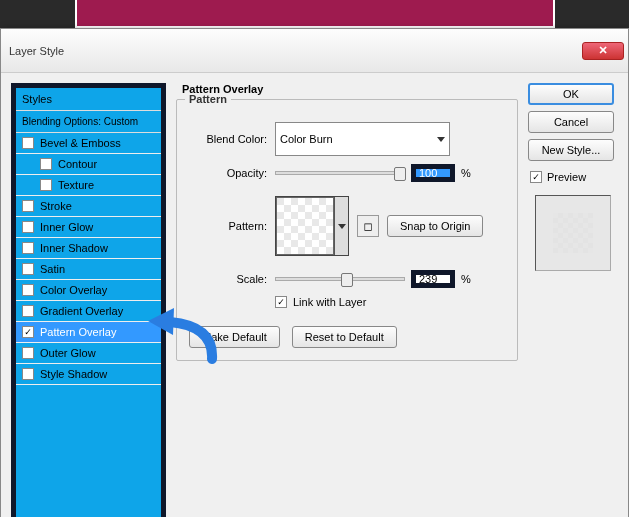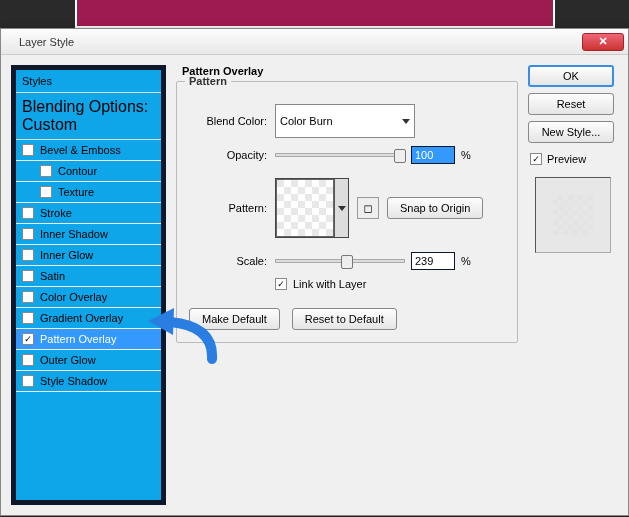--- a/index.html
+++ b/index.html
@@ -1,41 +1,41 @@
 <!DOCTYPE html>
 <html><head>
 <meta charset="utf-8">
 <style>
 * { box-sizing: border-box; font-family: Tahoma, Arial, sans-serif; font-size: 11px; }
 body { margin: 0; background: #2a2a2a; }
 .backdrop { position: relative; width: 629px; height: 517px; background: #2a2a2a; }
 .maroon-banner { position: absolute; top: 0; left: 75px; width: 480px; height: 28px; background: #9e1b4f; border: 2px solid #fff; border-top: none; }
 .dialog { position: absolute; top: 28px; left: 0; width: 629px; background: #f0f0f0; border: 1px solid #888; box-shadow: 2px 2px 8px rgba(0,0,0,0.4); }
-.titlebar { height: 26px; background: linear-gradient(#fdfdfd,#e8e8e8); border-bottom: 1px solid #ccc; display: flex; align-items: center; justify-content: space-between; padding: 0 4px 0 18px; }
+.titlebar { height: 44px; background: linear-gradient(#fdfdfd,#e8e8e8); border-bottom: 1px solid #ccc; display: flex; align-items: center; justify-content: space-between; padding: 0 4px 0 8px; }
 .title-text { color: #333; }
 .close-btn { width: 42px; height: 18px; background: linear-gradient(#e67,#c33); border: 1px solid #a22; border-radius: 3px; color: #fff; display: flex; align-items: center; justify-content: center; font-weight: bold; cursor: pointer; }
 .dialog-body { display: flex; padding: 10px; gap: 10px; height: 460px; }
 .styles-panel { width: 155px; border: 5px solid #0f172a; background: #0ea5e9; }
 .styles-header { padding: 5px 6px; border-bottom: 1px solid #ddd; }
-.styles-subheader { padding: 5px 6px; border-bottom: 1px solid #ddd; font-size: 16px; }
+.styles-subheader { padding: 5px 6px; border-bottom: 1px solid #ddd; font-size: 10px; }
 .style-item { padding: 4px 6px; border-bottom: 1px solid #eee; display: flex; align-items: center; gap: 6px; cursor: pointer; }
 .style-item.indent { padding-left: 24px; }
 .style-item.selected { background: #3399ff; color: #fff; }
 .chk { width: 12px; height: 12px; border: 1px solid #888; background: #fff; display: inline-flex; align-items: center; justify-content: center; font-size: 9px; color: #000; }
 .chk.checked::after { content: "✓"; }
 .center-panel { flex: 1; position: relative; }
 .fieldset { border: 1px solid #bbb; border-radius: 2px; padding: 14px 12px 12px; margin-top: 4px; position: relative; }
 .legend { position: absolute; top: -7px; left: 8px; background: #f0f0f0; padding: 0 4px; font-weight: bold; color: #333; }
 .row { display: flex; align-items: center; margin: 8px 0; }
 .row-label { width: 78px; text-align: right; margin-right: 8px; }
-.combo { display: flex; align-items: center; border: 1px solid #888; background: #fff; width: 140px; height: 20px; padding: 16px 4px; justify-content: space-between; cursor: pointer; }
+.combo { display: flex; align-items: center; border: 1px solid #888; background: #fff; width: 175px; height: 20px; padding: 16px 4px; justify-content: space-between; cursor: pointer; }
 .caret { width: 0; height: 0; border-left: 4px solid transparent; border-right: 4px solid transparent; border-top: 5px solid #333; }
 .slider { width: 130px; height: 4px; background: #ddd; border: 1px solid #aaa; position: relative; margin-right: 6px; }
 .slider .thumb { position: absolute; top: -5px; width: 12px; height: 14px; background: #eee; border: 1px solid #777; border-radius: 2px; }
-.num-input { width: 44px; height: 18px; border: 1px solid #0f172a; padding: 1px 3px; background: #fff; }
+.num-input { width: 44px; height: 18px; border: 5px solid #0f172a; padding: 1px 3px; background: #fff; }
 .num-input.sel { background: #3399ff; color: #fff; }
 .pattern-swatch { width: 58px; height: 58px; border: 1px solid #666; background: repeating-conic-gradient(#fff 0 25%, #e8e8e8 0 50%) 0 0/14px 14px; display: inline-block; }
 .swatch-wrap { display: flex; border: 1px solid #444; }
 .swatch-btn { width: 14px; background: #ddd; border-left: 1px solid #555; display: flex; align-items: center; justify-content: center; cursor: pointer; }
 .icon-btn { width: 22px; height: 22px; border: 1px solid #999; background: #eee; display: flex; align-items: center; justify-content: center; margin: 0 8px; cursor: pointer; }
 .btn { height: 22px; padding: 0 12px; border: 1px solid #888; background: linear-gradient(#fdfdfd,#e5e5e5); border-radius: 3px; cursor: pointer; display: inline-flex; align-items: center; justify-content: center; }
 .btn.primary { border: 2px solid #3a8de0; }
 .right-panel { width: 90px; display: flex; flex-direction: column; gap: 6px; }
 .right-panel .btn { width: 86px; }
 .preview-box { width: 76px; height: 76px; border: 1px inset #aaa; background: #e7e7e7; margin: 6px auto 0; display: flex; align-items: center; justify-content: center; }
@@ -76,25 +76,25 @@
             <div class="style-item indent">
               <span class="chk"></span>
               <span>Texture</span>
             </div>
             <div class="style-item">
               <span class="chk"></span>
               <span>Stroke</span>
             </div>
             <div class="style-item">
               <span class="chk"></span>
-              <span>Inner Shadow</span>
+              <span>Inner Glow</span>
             </div>
             <div class="style-item">
               <span class="chk"></span>
-              <span>Inner Glow</span>
+              <span>Inner Shadow</span>
             </div>
             <div class="style-item">
               <span class="chk"></span>
               <span>Satin</span>
             </div>
             <div class="style-item">
               <span class="chk"></span>
               <span>Color Overlay</span>
             </div>
             <div class="style-item">
@@ -168,21 +168,21 @@
 
           <div class="btns-row">
             <button class="btn">Make Default</button>
             <button class="btn">Reset to Default</button>
           </div>
         </div>
       </div>
 
       <div class="right-panel">
         <button class="btn primary">OK</button>
-        <button class="btn">Reset</button>
+        <button class="btn">Cancel</button>
         <button class="btn">New Style...</button>
         <div class="preview-chk">
           <span class="chk checked"></span>
           <span>Preview</span>
         </div>
         <div class="preview-box">
           <div class="preview-inner"></div>
         </div>
       </div>
     </div>

